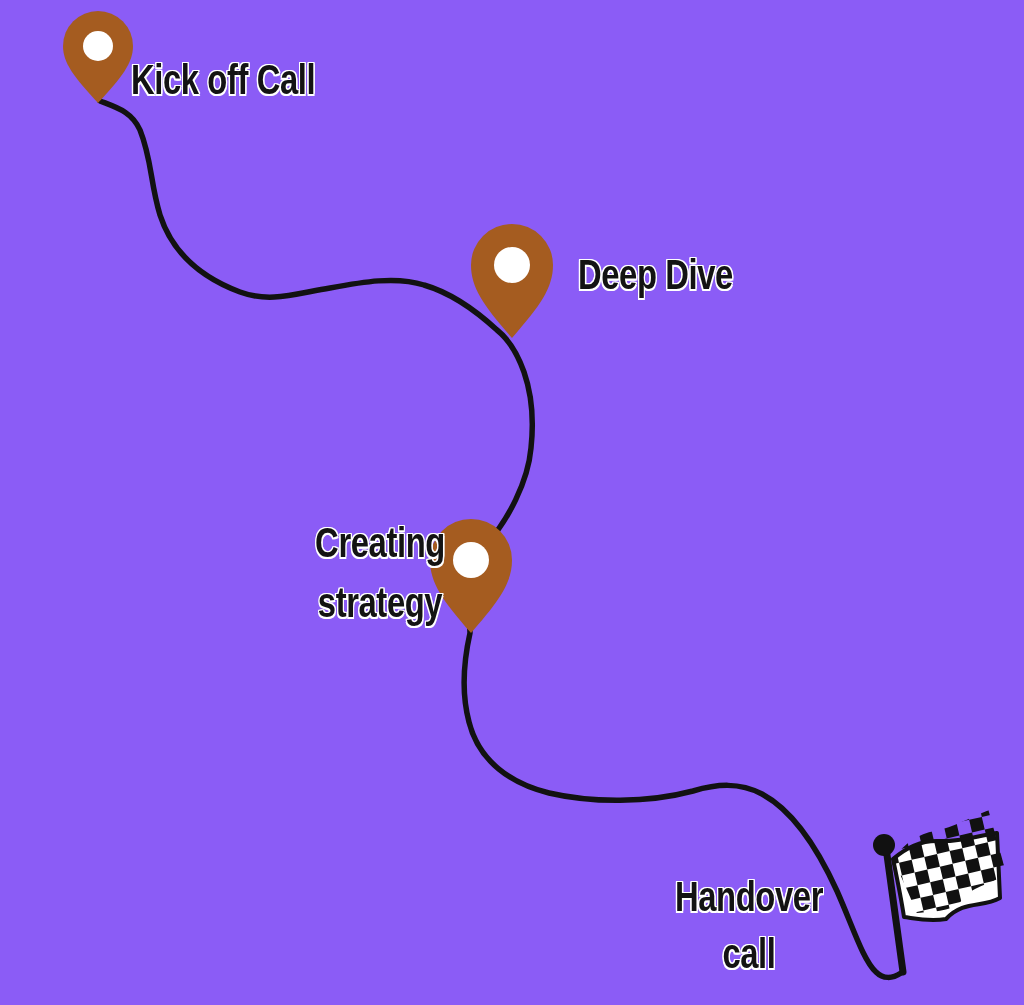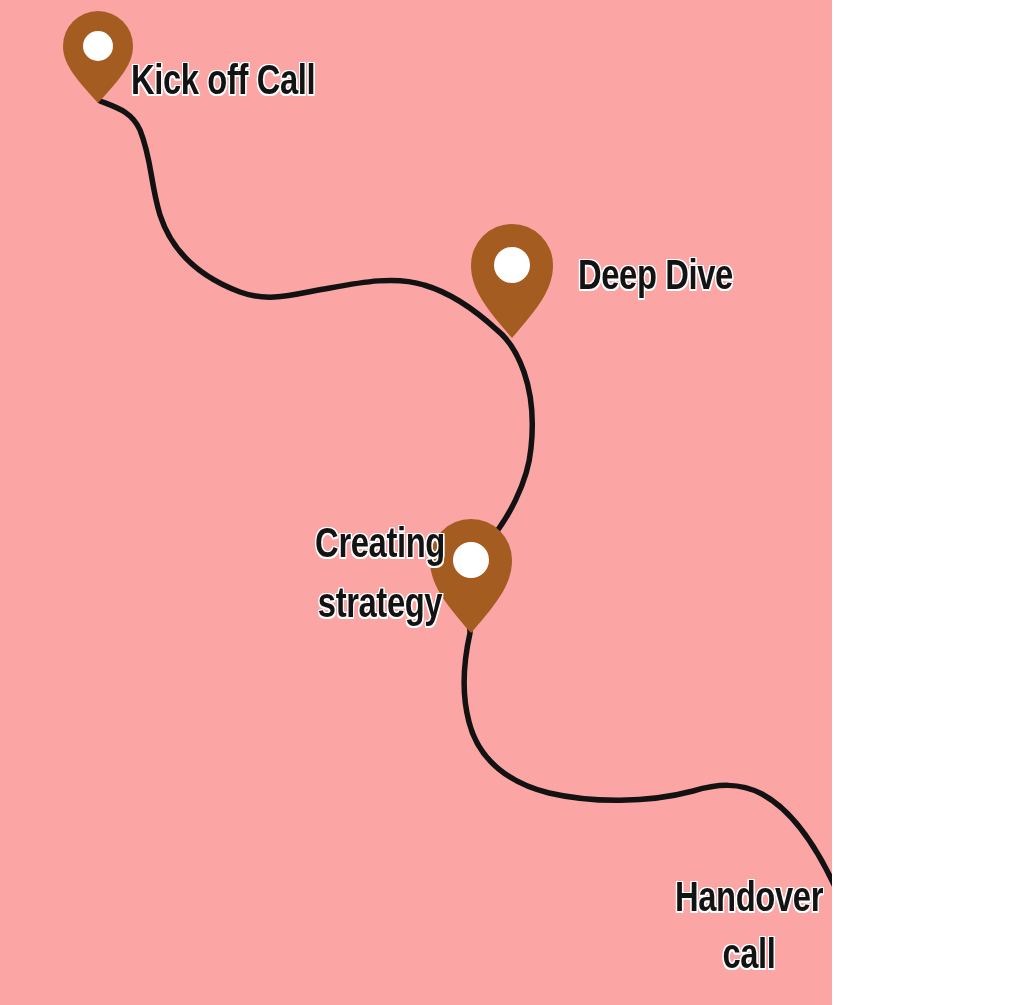--- a/index.html
+++ b/index.html
@@ -2,23 +2,23 @@
 <html><head>
 <meta charset="utf-8">
 <style>
   html, body {
     margin: 0;
     padding: 0;
     background: #ffffff;
   }
   .canvas {
     position: relative;
-    width: 832px;
+    width: 1024px;
     height: 1005px;
-    background: #fca5a5;
+    background: #8b5cf6;
     overflow: hidden;
     font-family: "Liberation Sans", sans-serif;
   }
   .route-svg {
     position: absolute;
     left: 0;
     top: 0;
   }
   .label {
     position: absolute;

